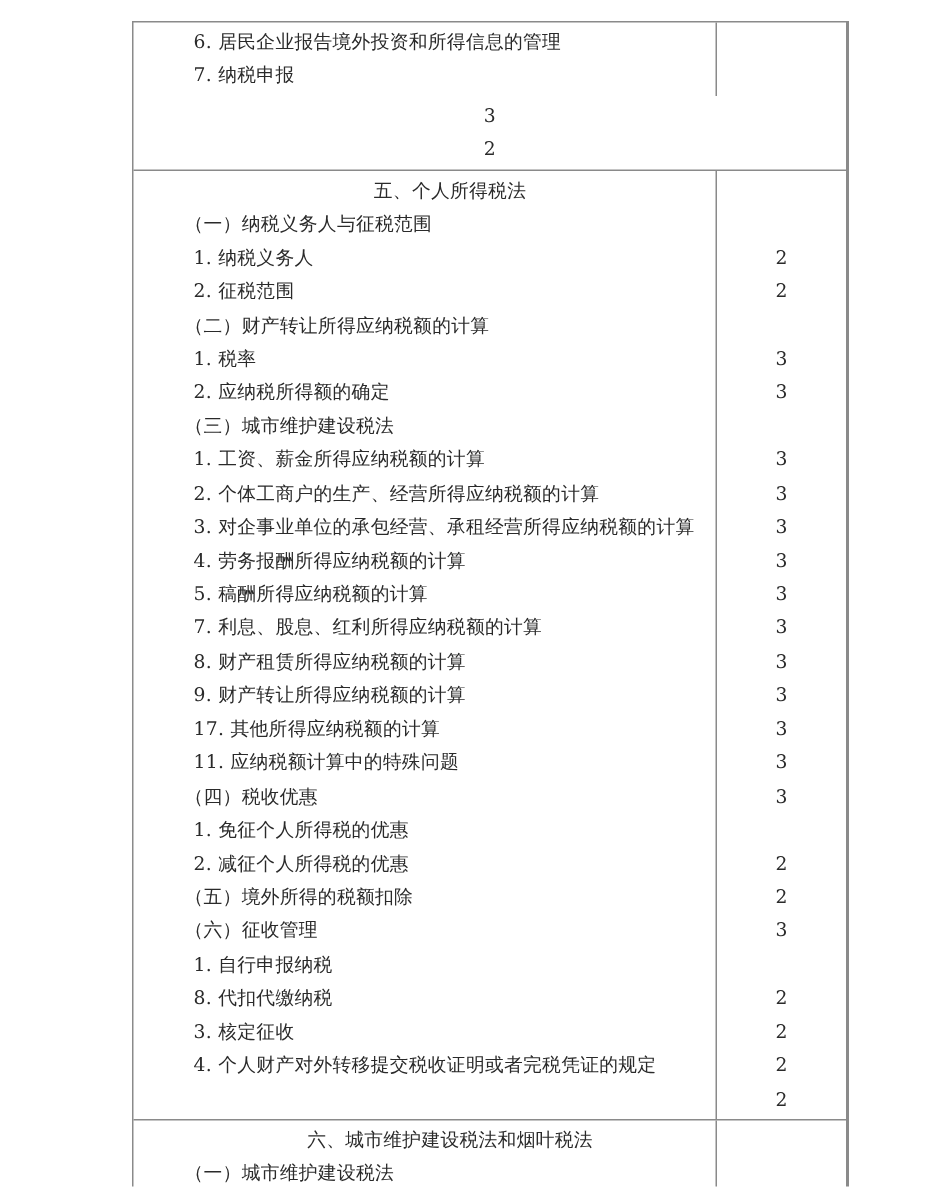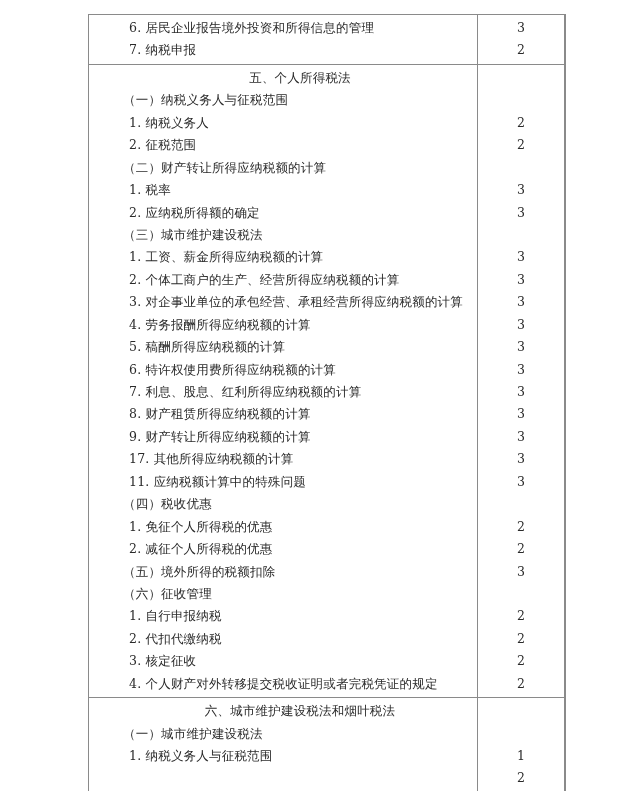--- a/index.html
+++ b/index.html
@@ -1,21 +1,21 @@
 <!DOCTYPE html>
 <html><head>
 <meta charset="utf-8">
 <style>
   html, body { margin: 0; padding: 0; background: #ffffff; }
   body { width: 625px; height: 791px; position: relative; overflow: hidden;
          font-family: "DejaVu Serif", "Liberation Serif", serif; color: #2a2a2a; }
   .tbl { position: absolute; left: 88px; top: 14px; width: 478px;
          border: 1px solid #8a8a8a; border-bottom-width: 2px; border-right-width: 2px; box-sizing: border-box; }
   .section { display: flex; border-top: 1px solid #8a8a8a; }
-  .section:first-child { border-top: none; }
+  .section:first-child { border-top: none; flex-direction: column; }
   .col-text { width: 389px; border-right: 1px solid #8a8a8a; box-sizing: border-box; padding-top: 2px; padding-bottom: 2px; }
   .col-num { flex: 1; padding-top: 2px; padding-bottom: 2px; }
   .row { height: 22.45px; line-height: 22.45px; font-size: 12.5px; white-space: nowrap; overflow: hidden; letter-spacing: 0.2px; }
   .lvl0 { padding-left: 34px; text-align: center; }
   .lvl1 { padding-left: 34px; }
   .lvl2 { padding-left: 40px; }
   .num { text-align: center; font-size: 12.5px; height: 22.45px; line-height: 22.45px; }
 </style>
 </head>
 <body>
@@ -41,33 +41,32 @@
       <div class="row lvl2">2. 征税范围</div>
       <div class="row lvl1">（二）财产转让所得应纳税额的计算</div>
       <div class="row lvl2">1. 税率</div>
       <div class="row lvl2">2. 应纳税所得额的确定</div>
       <div class="row lvl1">（三）城市维护建设税法</div>
       <div class="row lvl2">1. 工资、薪金所得应纳税额的计算</div>
       <div class="row lvl2">2. 个体工商户的生产、经营所得应纳税额的计算</div>
       <div class="row lvl2">3. 对企事业单位的承包经营、承租经营所得应纳税额的计算</div>
       <div class="row lvl2">4. 劳务报酬所得应纳税额的计算</div>
       <div class="row lvl2">5. 稿酬所得应纳税额的计算</div>
-      <div class="row lvl2">6. 特许权使用费所得应纳税额的计算</div>
       <div class="row lvl2">7. 利息、股息、红利所得应纳税额的计算</div>
       <div class="row lvl2">8. 财产租赁所得应纳税额的计算</div>
       <div class="row lvl2">9. 财产转让所得应纳税额的计算</div>
       <div class="row lvl2">17. 其他所得应纳税额的计算</div>
       <div class="row lvl2">11. 应纳税额计算中的特殊问题</div>
       <div class="row lvl1">（四）税收优惠</div>
       <div class="row lvl2">1. 免征个人所得税的优惠</div>
       <div class="row lvl2">2. 减征个人所得税的优惠</div>
       <div class="row lvl1">（五）境外所得的税额扣除</div>
       <div class="row lvl1">（六）征收管理</div>
       <div class="row lvl2">1. 自行申报纳税</div>
-      <div class="row lvl2">2. 代扣代缴纳税</div>
+      <div class="row lvl2">8. 代扣代缴纳税</div>
       <div class="row lvl2">3. 核定征收</div>
       <div class="row lvl2">4. 个人财产对外转移提交税收证明或者完税凭证的规定</div>
     </div>
     <div class="col-num">
       <div class="num"></div>
       <div class="num"></div>
       <div class="num">2</div>
       <div class="num">2</div>
       <div class="num"></div>
       <div class="num">3</div>

